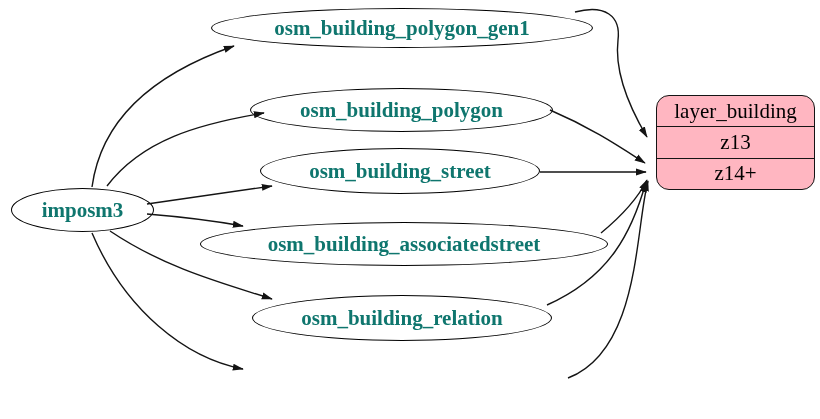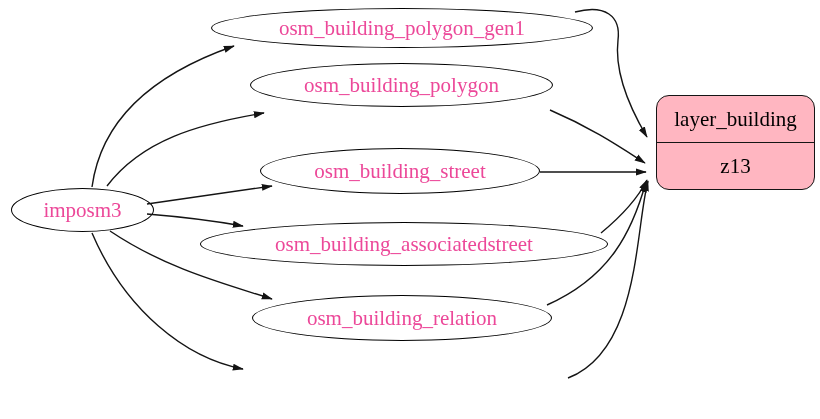--- a/index.html
+++ b/index.html
@@ -10,22 +10,23 @@
     font-family:"Liberation Serif","DejaVu Serif",serif;
     overflow:hidden;
   }
   .node-ellipse{
     position:absolute;
     box-sizing:border-box;
     border:1.4px solid #000000;
     border-radius:50%;
     background:#ffffff;
     display:flex;align-items:center;justify-content:center;
-    font-size:21px;color:#ec4899;white-space:nowrap;
+    font-size:21px;color:#0f766e;white-space:nowrap;
     z-index:1;
+    font-weight:bold;
   }
   .record{
     position:absolute;
     box-sizing:border-box;
     border:1.7px solid #151515;
     border-radius:13px;
     overflow:hidden;
     display:flex;flex-direction:column;
     z-index:1;
     font-size:21px;color:#000000;
@@ -48,40 +49,41 @@
 <div class="canvas">
 
   <div class="node-ellipse" style="left:11px;top:188px;width:143px;height:44px;">
     <span>imposm3</span>
   </div>
 
   <div class="node-ellipse" style="left:211px;top:8px;width:382px;height:40px;">
     <span>osm_building_polygon_gen1</span>
   </div>
 
-  <div class="node-ellipse" style="left:250px;top:63px;width:303px;height:44px;">
+  <div class="node-ellipse" style="left:250px;top:88px;width:303px;height:44px;">
     <span>osm_building_polygon</span>
   </div>
 
   <div class="node-ellipse" style="left:200px;top:222px;width:408px;height:44px;">
     <span>osm_building_associatedstreet</span>
   </div>
 
   <div class="node-ellipse" style="left:260px;top:148px;width:280px;height:46px;">
     <span>osm_building_street</span>
   </div>
 
   <div class="node-ellipse" style="left:252px;top:295px;width:300px;height:46px;text-align:right;">
     <span>osm_building_relation</span>
   </div>
 
 
   <div class="record" style="left:656px;top:95px;width:159px;height:95px;background:#ffb6c1;">
     <div class="rec-row">layer_building</div>
     <div class="rec-row">z13</div>
+    <div class="rec-row">z14+</div>
   </div>
 
   <svg class="edges-svg" viewBox="0 0 820 419" aria-hidden="true">
     <defs>
       <marker id="ah" markerWidth="12" markerHeight="9" refX="10.2" refY="4.5" orient="auto" markerUnits="userSpaceOnUse">
         <polygon points="0,1 11,4.5 0,8" fill="#141414"></polygon>
       </marker>
     </defs>
 
     <path d="M 92,187 C 100,128 142,78 234,46" marker-end="url(#ah)"></path>

